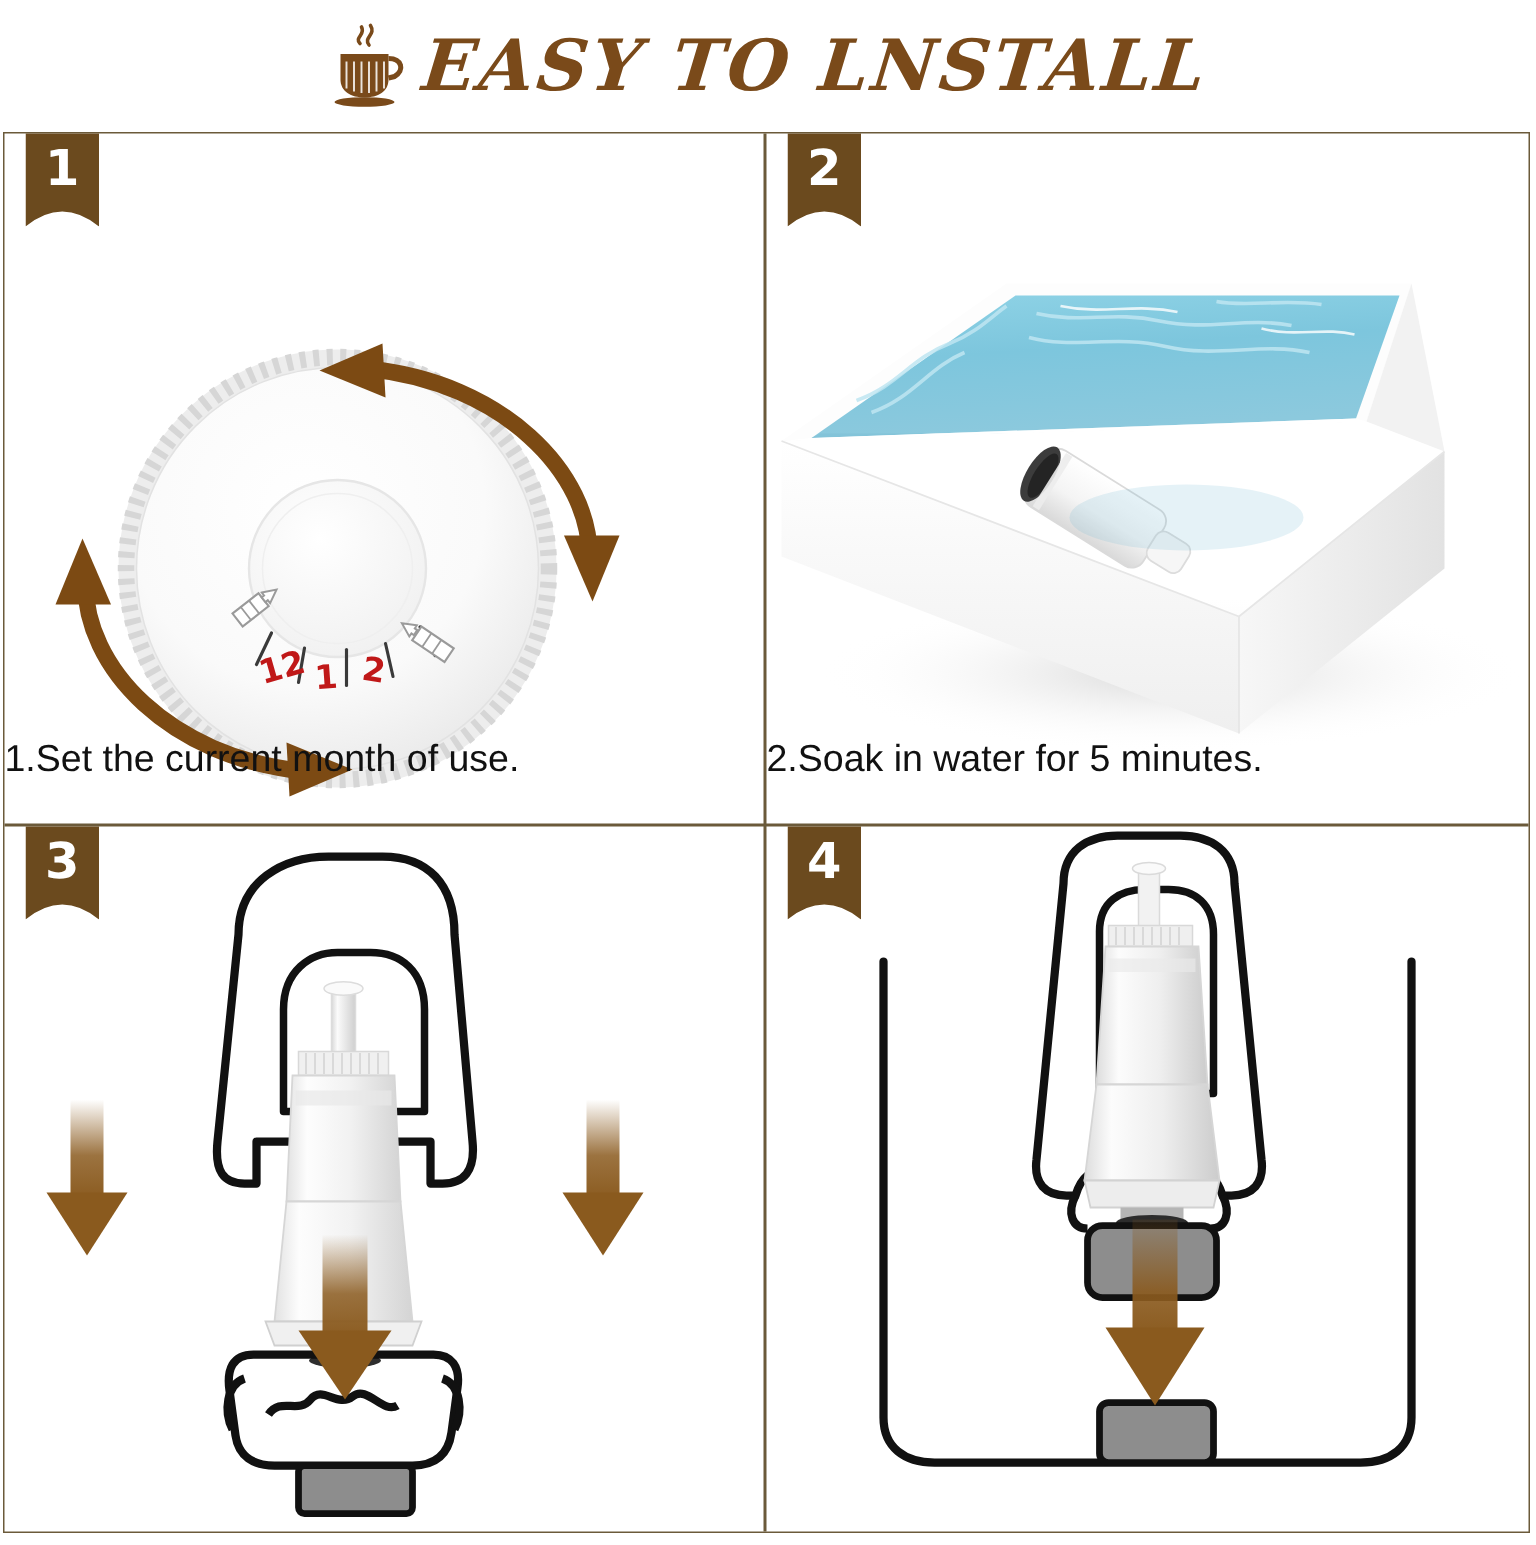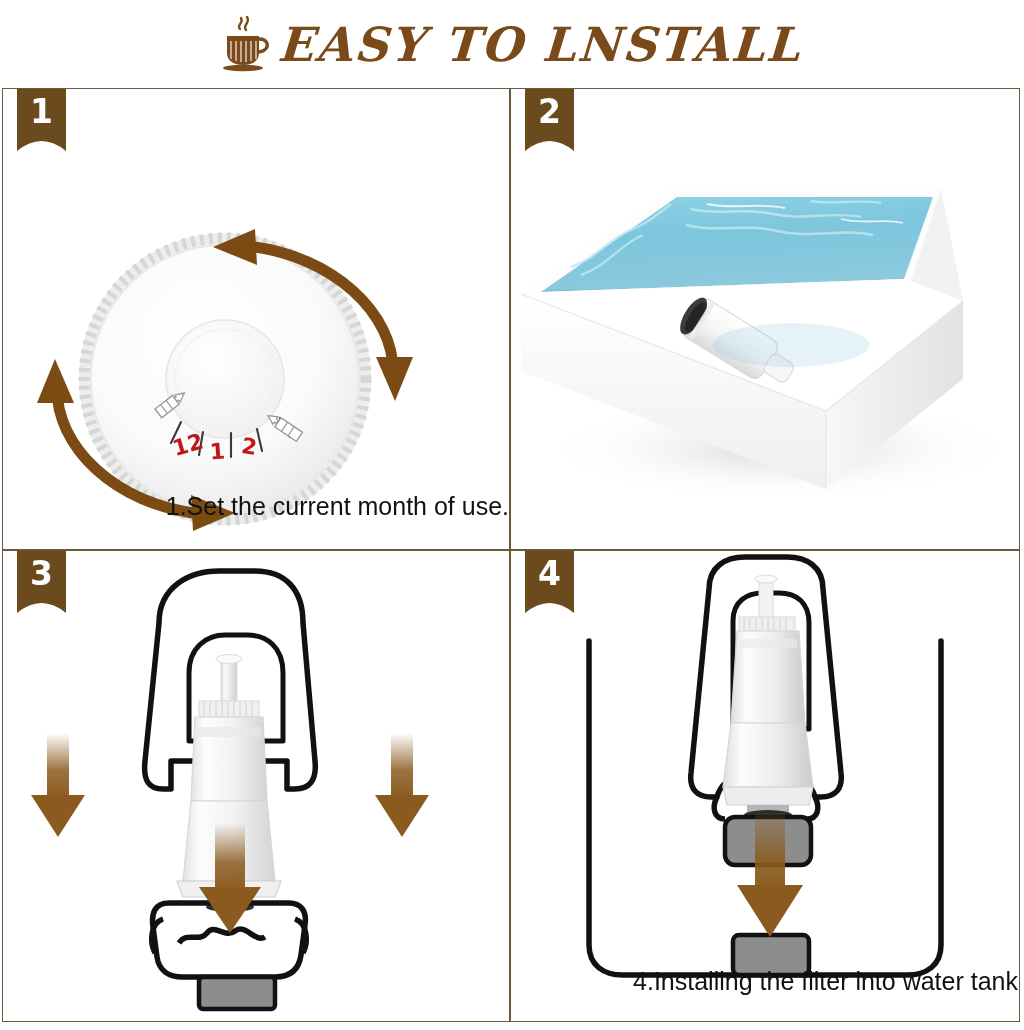--- a/index.html
+++ b/index.html
@@ -91,21 +91,21 @@
     color: #ffffff;
     line-height: 46px;
     pointer-events: none;
   }
 
   
   .caption {
     position: absolute;
     left: 0;
     width: 100%;
-    text-align: right;
+    text-align: left;
     font-family: "Liberation Sans", sans-serif;
     font-size: 25px;
     color: #111111;
     letter-spacing: 0px;
   }
   #cap-1, #cap-2 { bottom: 28px; }
   #cap-3, #cap-4 { bottom: 24px; }
 
   
   .art {
@@ -290,20 +290,21 @@
 
       <ellipse cx="280" cy="256" rx="78" ry="22" fill="#6fb9d2" opacity="0.18"></ellipse>
     </svg>
 
     <div class="badge">
       <svg width="49" height="64" viewBox="0 0 49 64">
         <path d="M0 0 H49 V64 Q24.5 44 0 64 Z" fill="#6b4a1e"></path>
       </svg>
       <div class="badge-num">2</div>
     </div>
+    <div class="caption" id="cap-2">2.Soak in water for 5 minutes.</div>
   </div>
 
   <div class="panel" id="panel-3">
     <svg class="art" viewBox="0 0 506 469">
       <defs>
         <linearGradient id="arrow3" x1="0" y1="0" x2="0" y2="1">
           <stop offset="0%" stop-color="#8a5a1e" stop-opacity="0"></stop>
           <stop offset="55%" stop-color="#8a5a1e" stop-opacity="0.85"></stop>
           <stop offset="100%" stop-color="#8a5a1e" stop-opacity="1"></stop>
         </linearGradient>
@@ -456,15 +457,14 @@
         <polygon points="226,334 292,334 259,386" fill="#8a5a1e"></polygon>
       </g>
     </svg>
 
     <div class="badge">
       <svg width="49" height="64" viewBox="0 0 49 64">
         <path d="M0 0 H49 V64 Q24.5 44 0 64 Z" fill="#6b4a1e"></path>
       </svg>
       <div class="badge-num">4</div>
     </div>
-    <div class="caption" id="cap-4">4.Installing the filter into water tank</div>
   </div>
 </div>
 
 </body></html>

